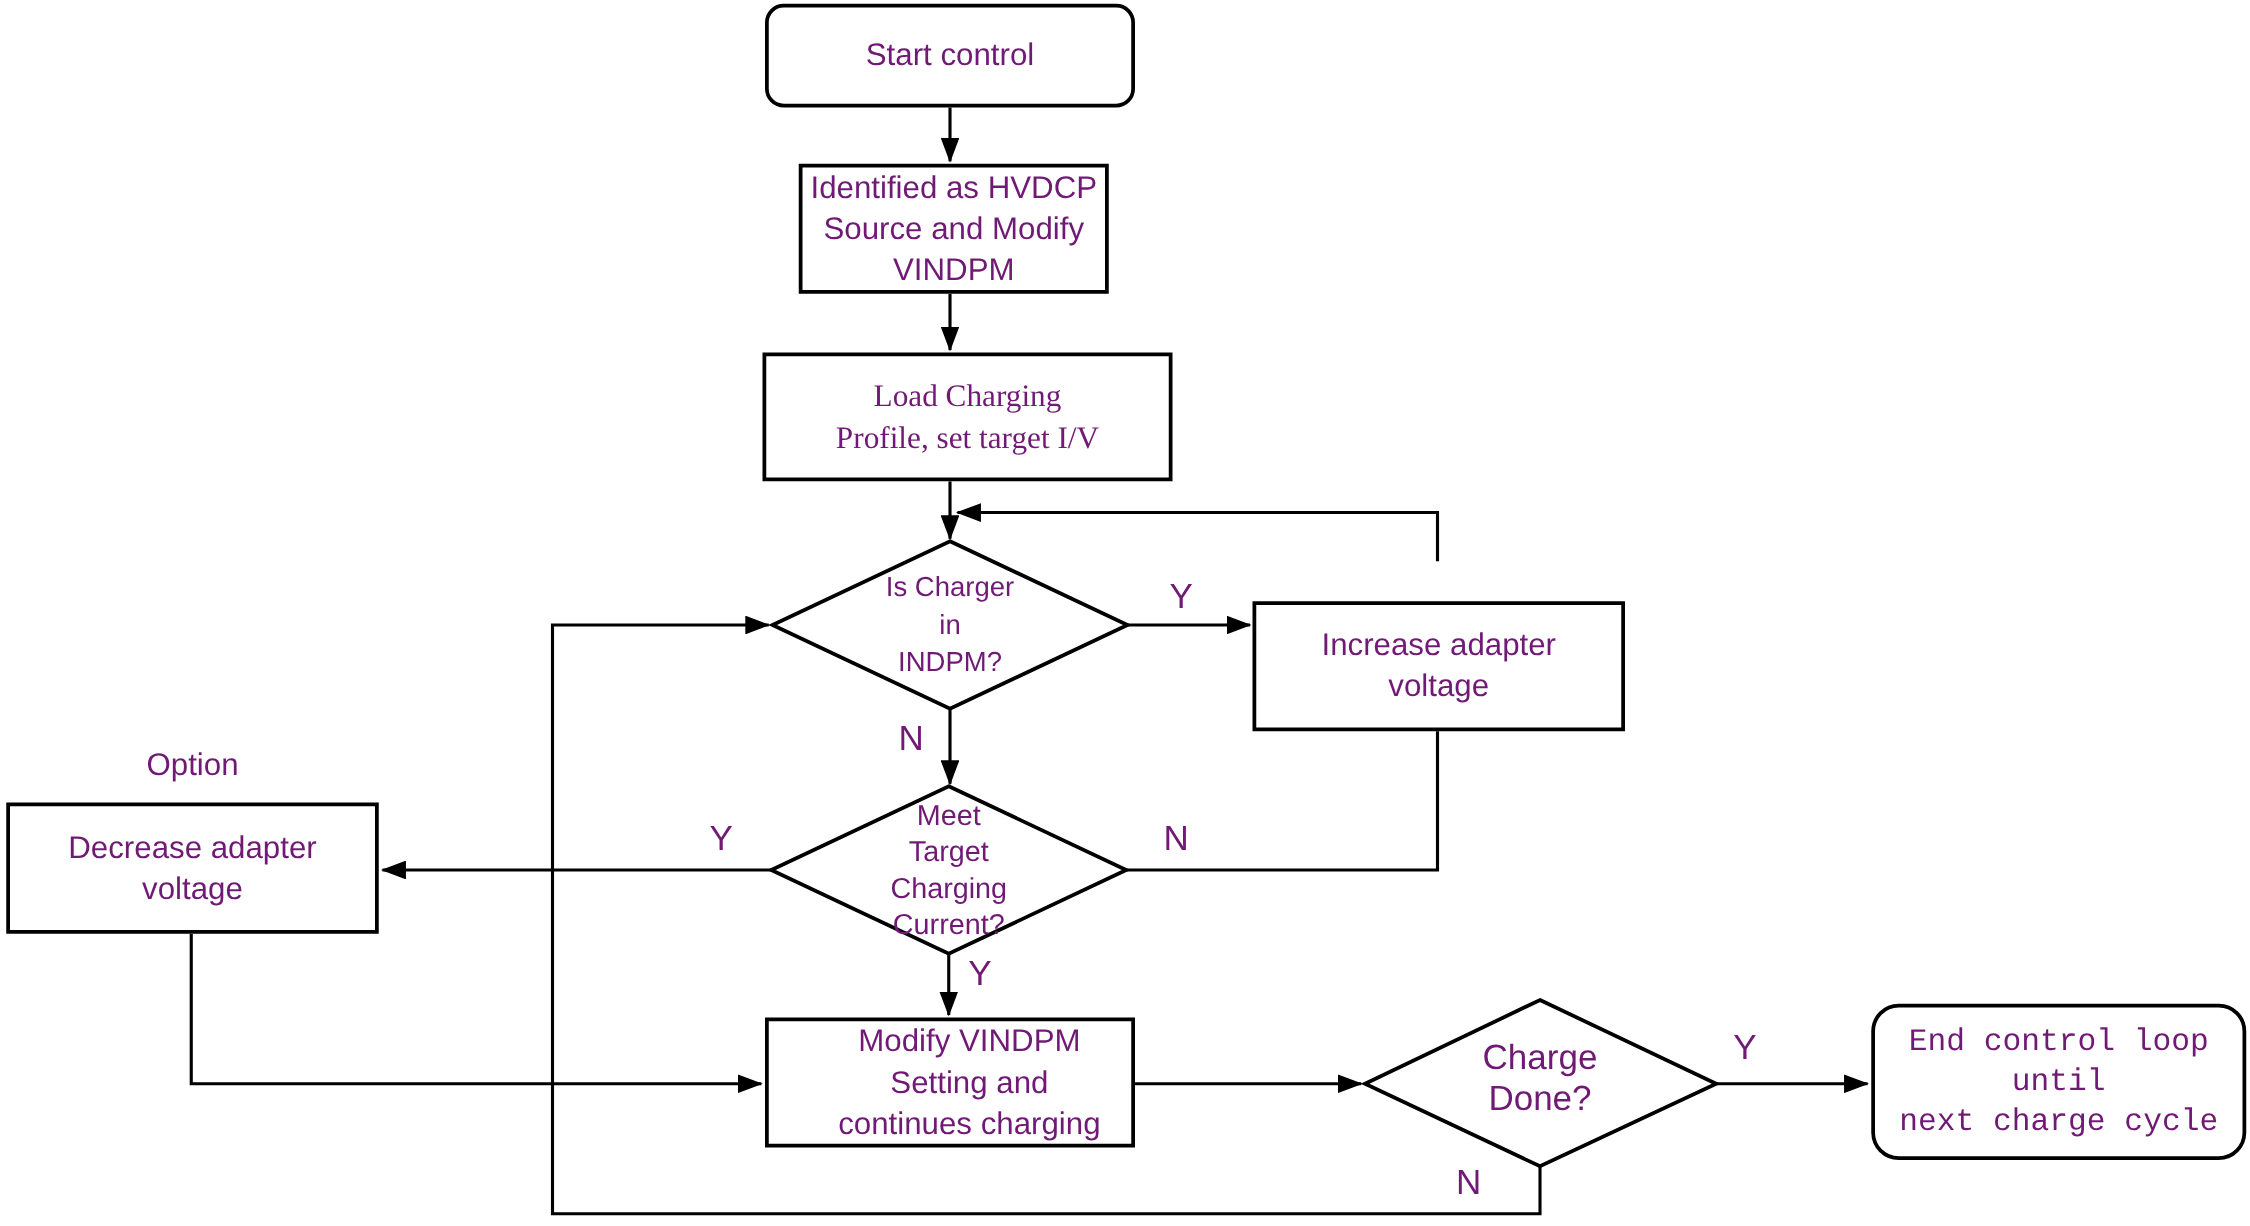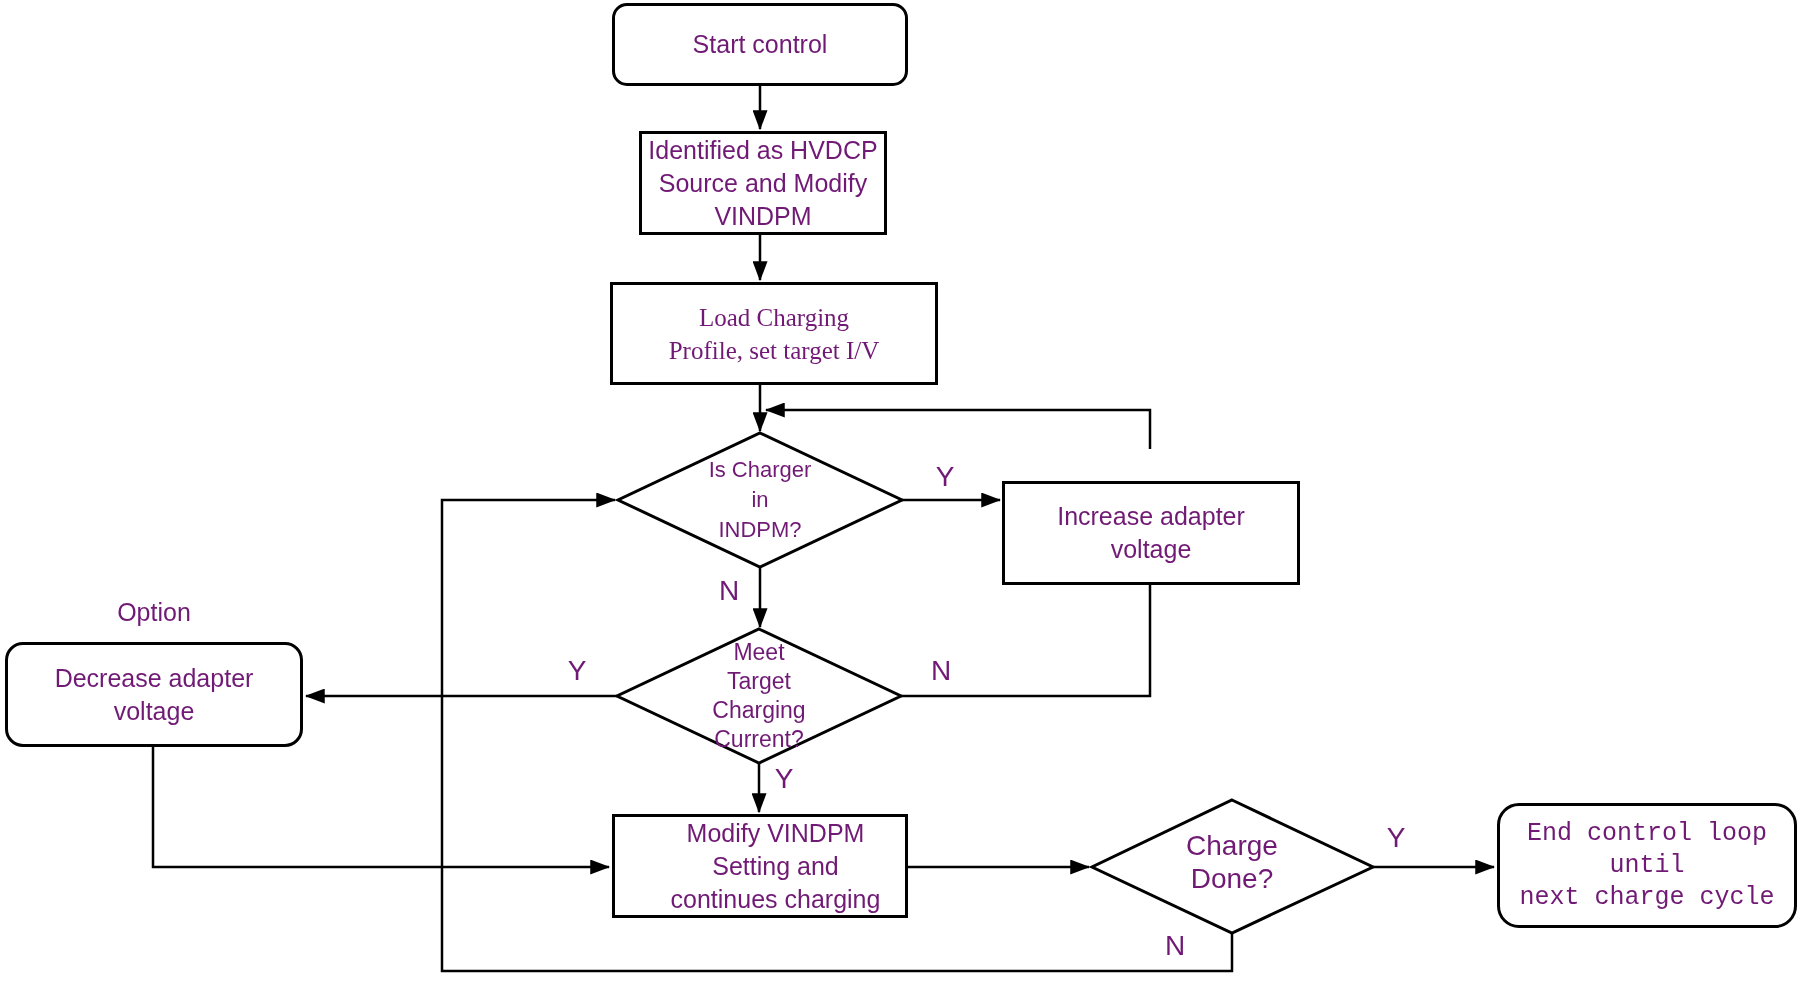--- a/index.html
+++ b/index.html
@@ -89,21 +89,21 @@
   <div class="node" style="left:639px; top:131px; width:248px; height:104px;">Identified as HVDCP
 Source and Modify
 VINDPM</div>
 
   <div class="node" style="left:610px; top:282px; width:328px; height:103px;font-family:Liberation Serif, serif;">Load Charging
 Profile, set target I/V</div>
 
   <div class="node" style="left:1002px; top:449px; width:298px; height:104px;margin-top:32px;">Increase adapter
 voltage</div>
 
-  <div class="node" style="left:5px; top:642px; width:298px; height:105px;border-radius:18px;">Decrease adapter
+  <div class="node" style="left:5px; top:642px; width:298px; height:105px;">Decrease adapter
 voltage</div>
 
   <div class="node" style="left:612px; top:814px; width:296px; height:104px;padding-left:31px;">Modify VINDPM
 Setting and
 continues charging</div>
 
   <div class="node rounded-lg" style="left:1497px; top:803px; width:300px; height:125px; line-height:32px;">End control loop
 until
 next charge cycle</div>
 

